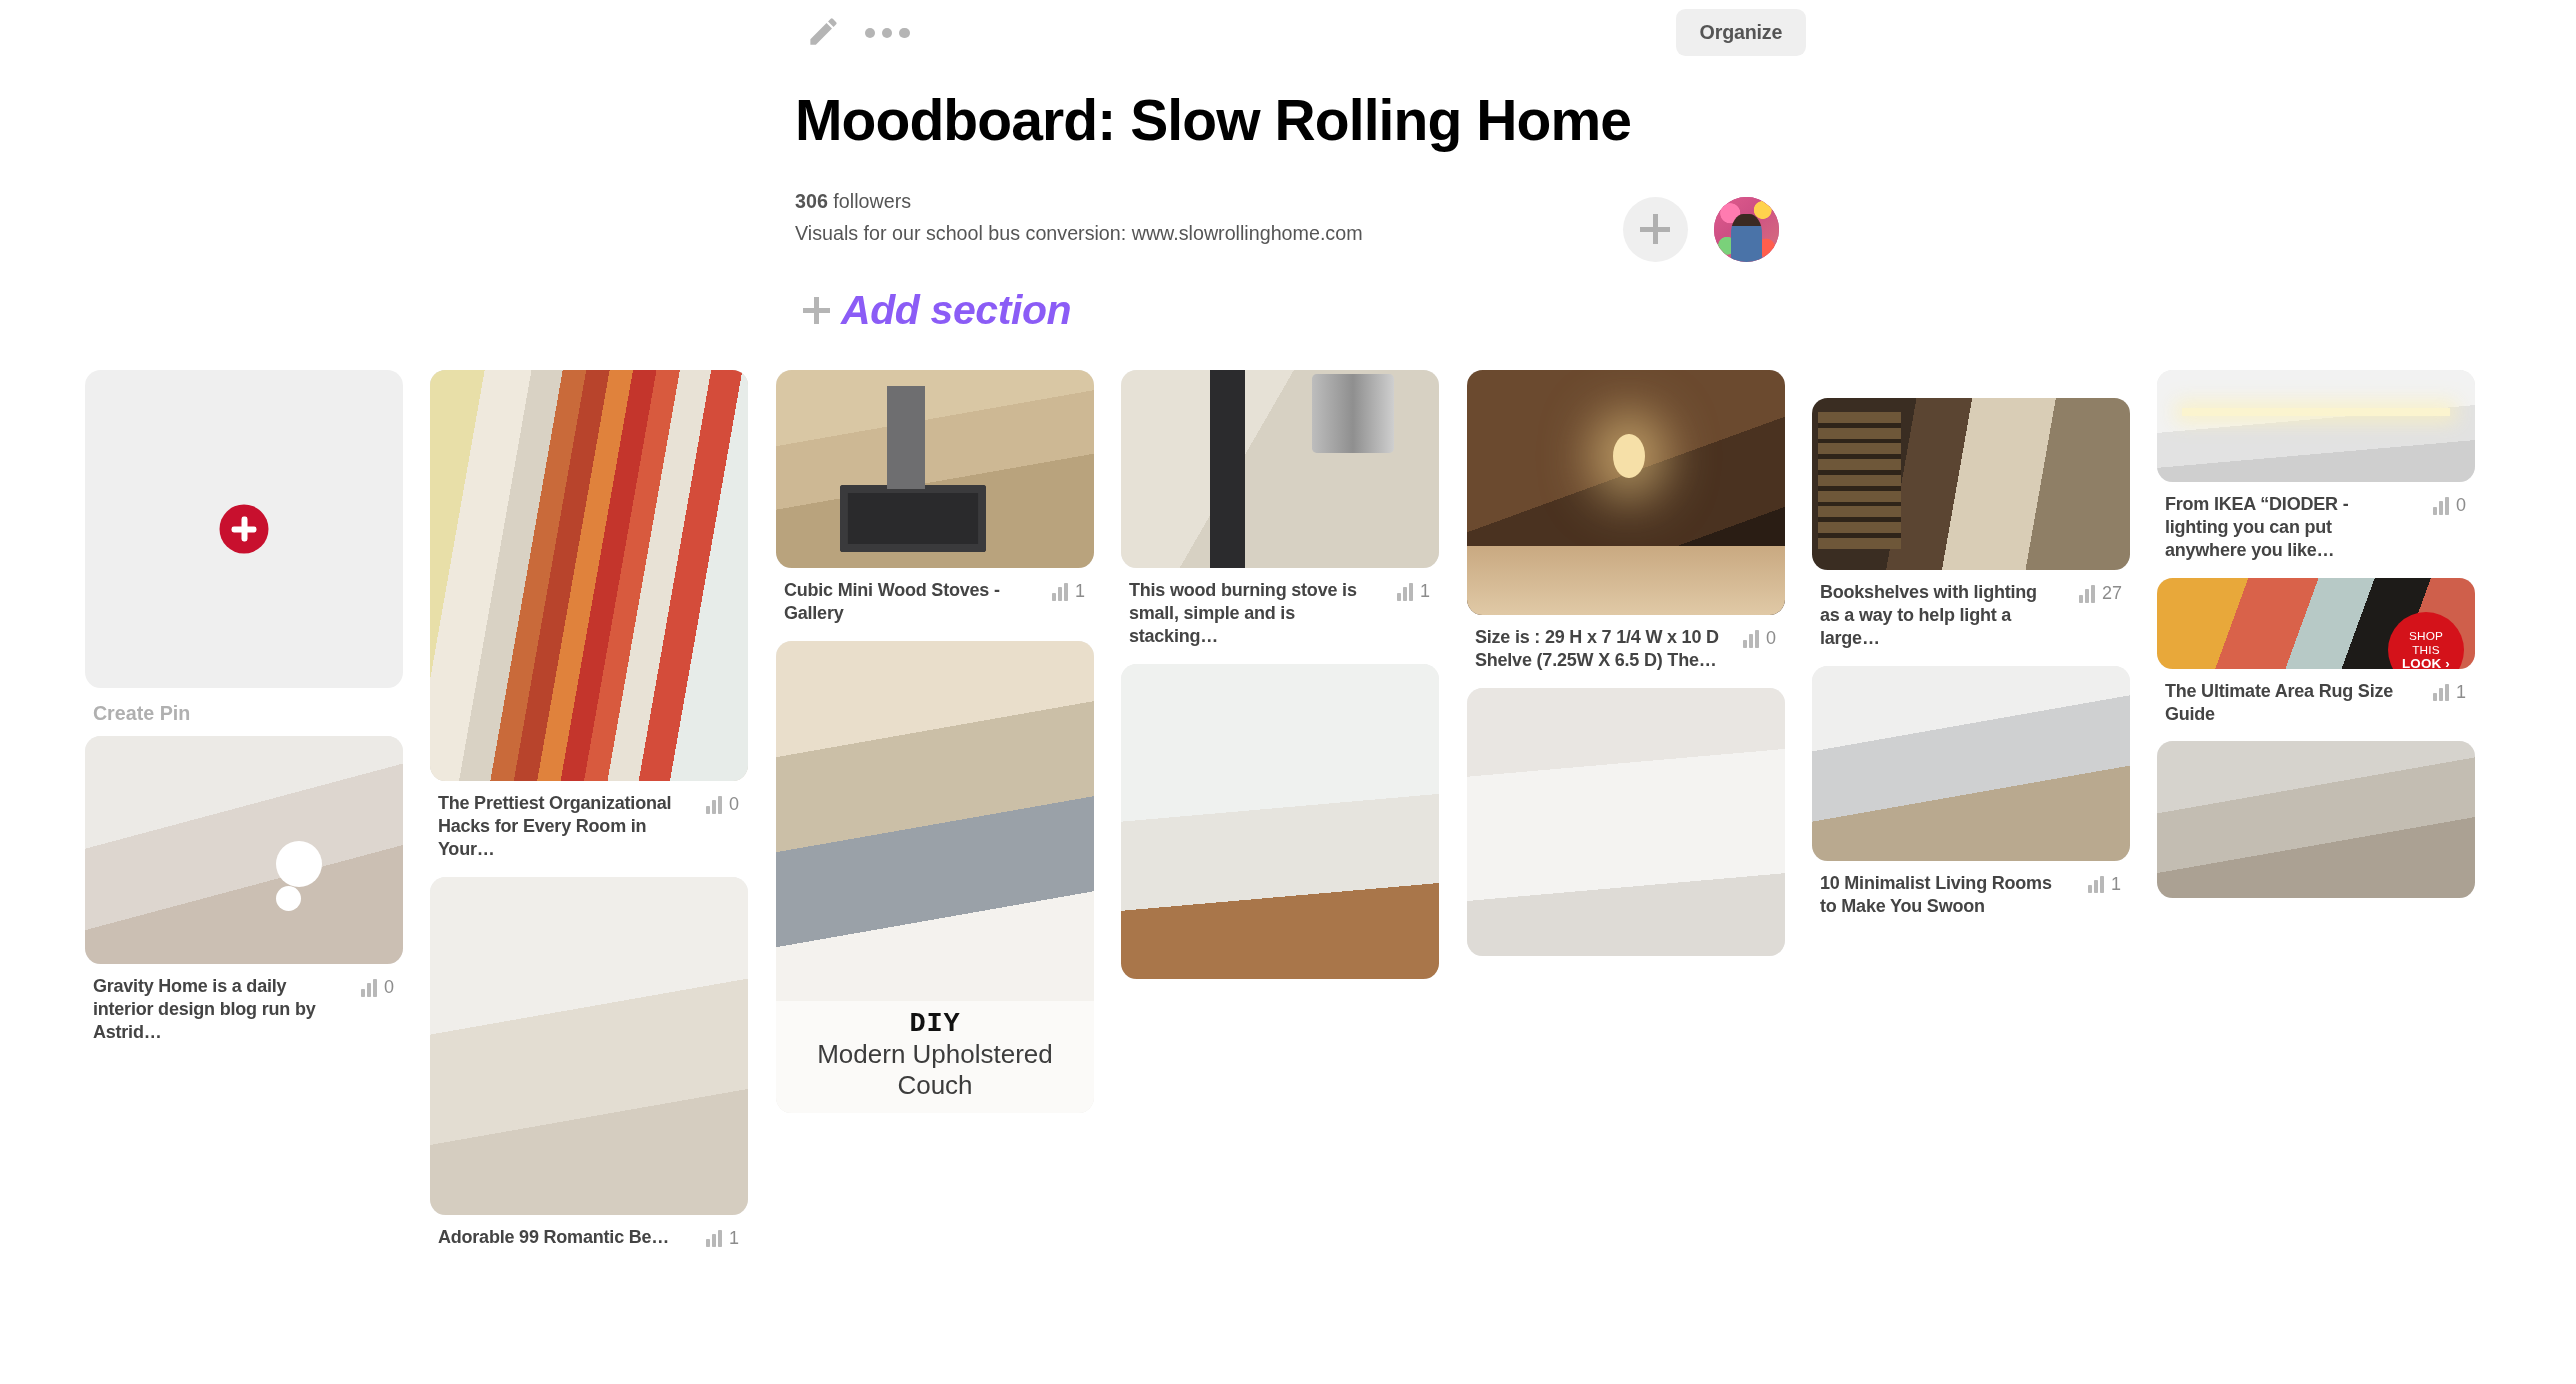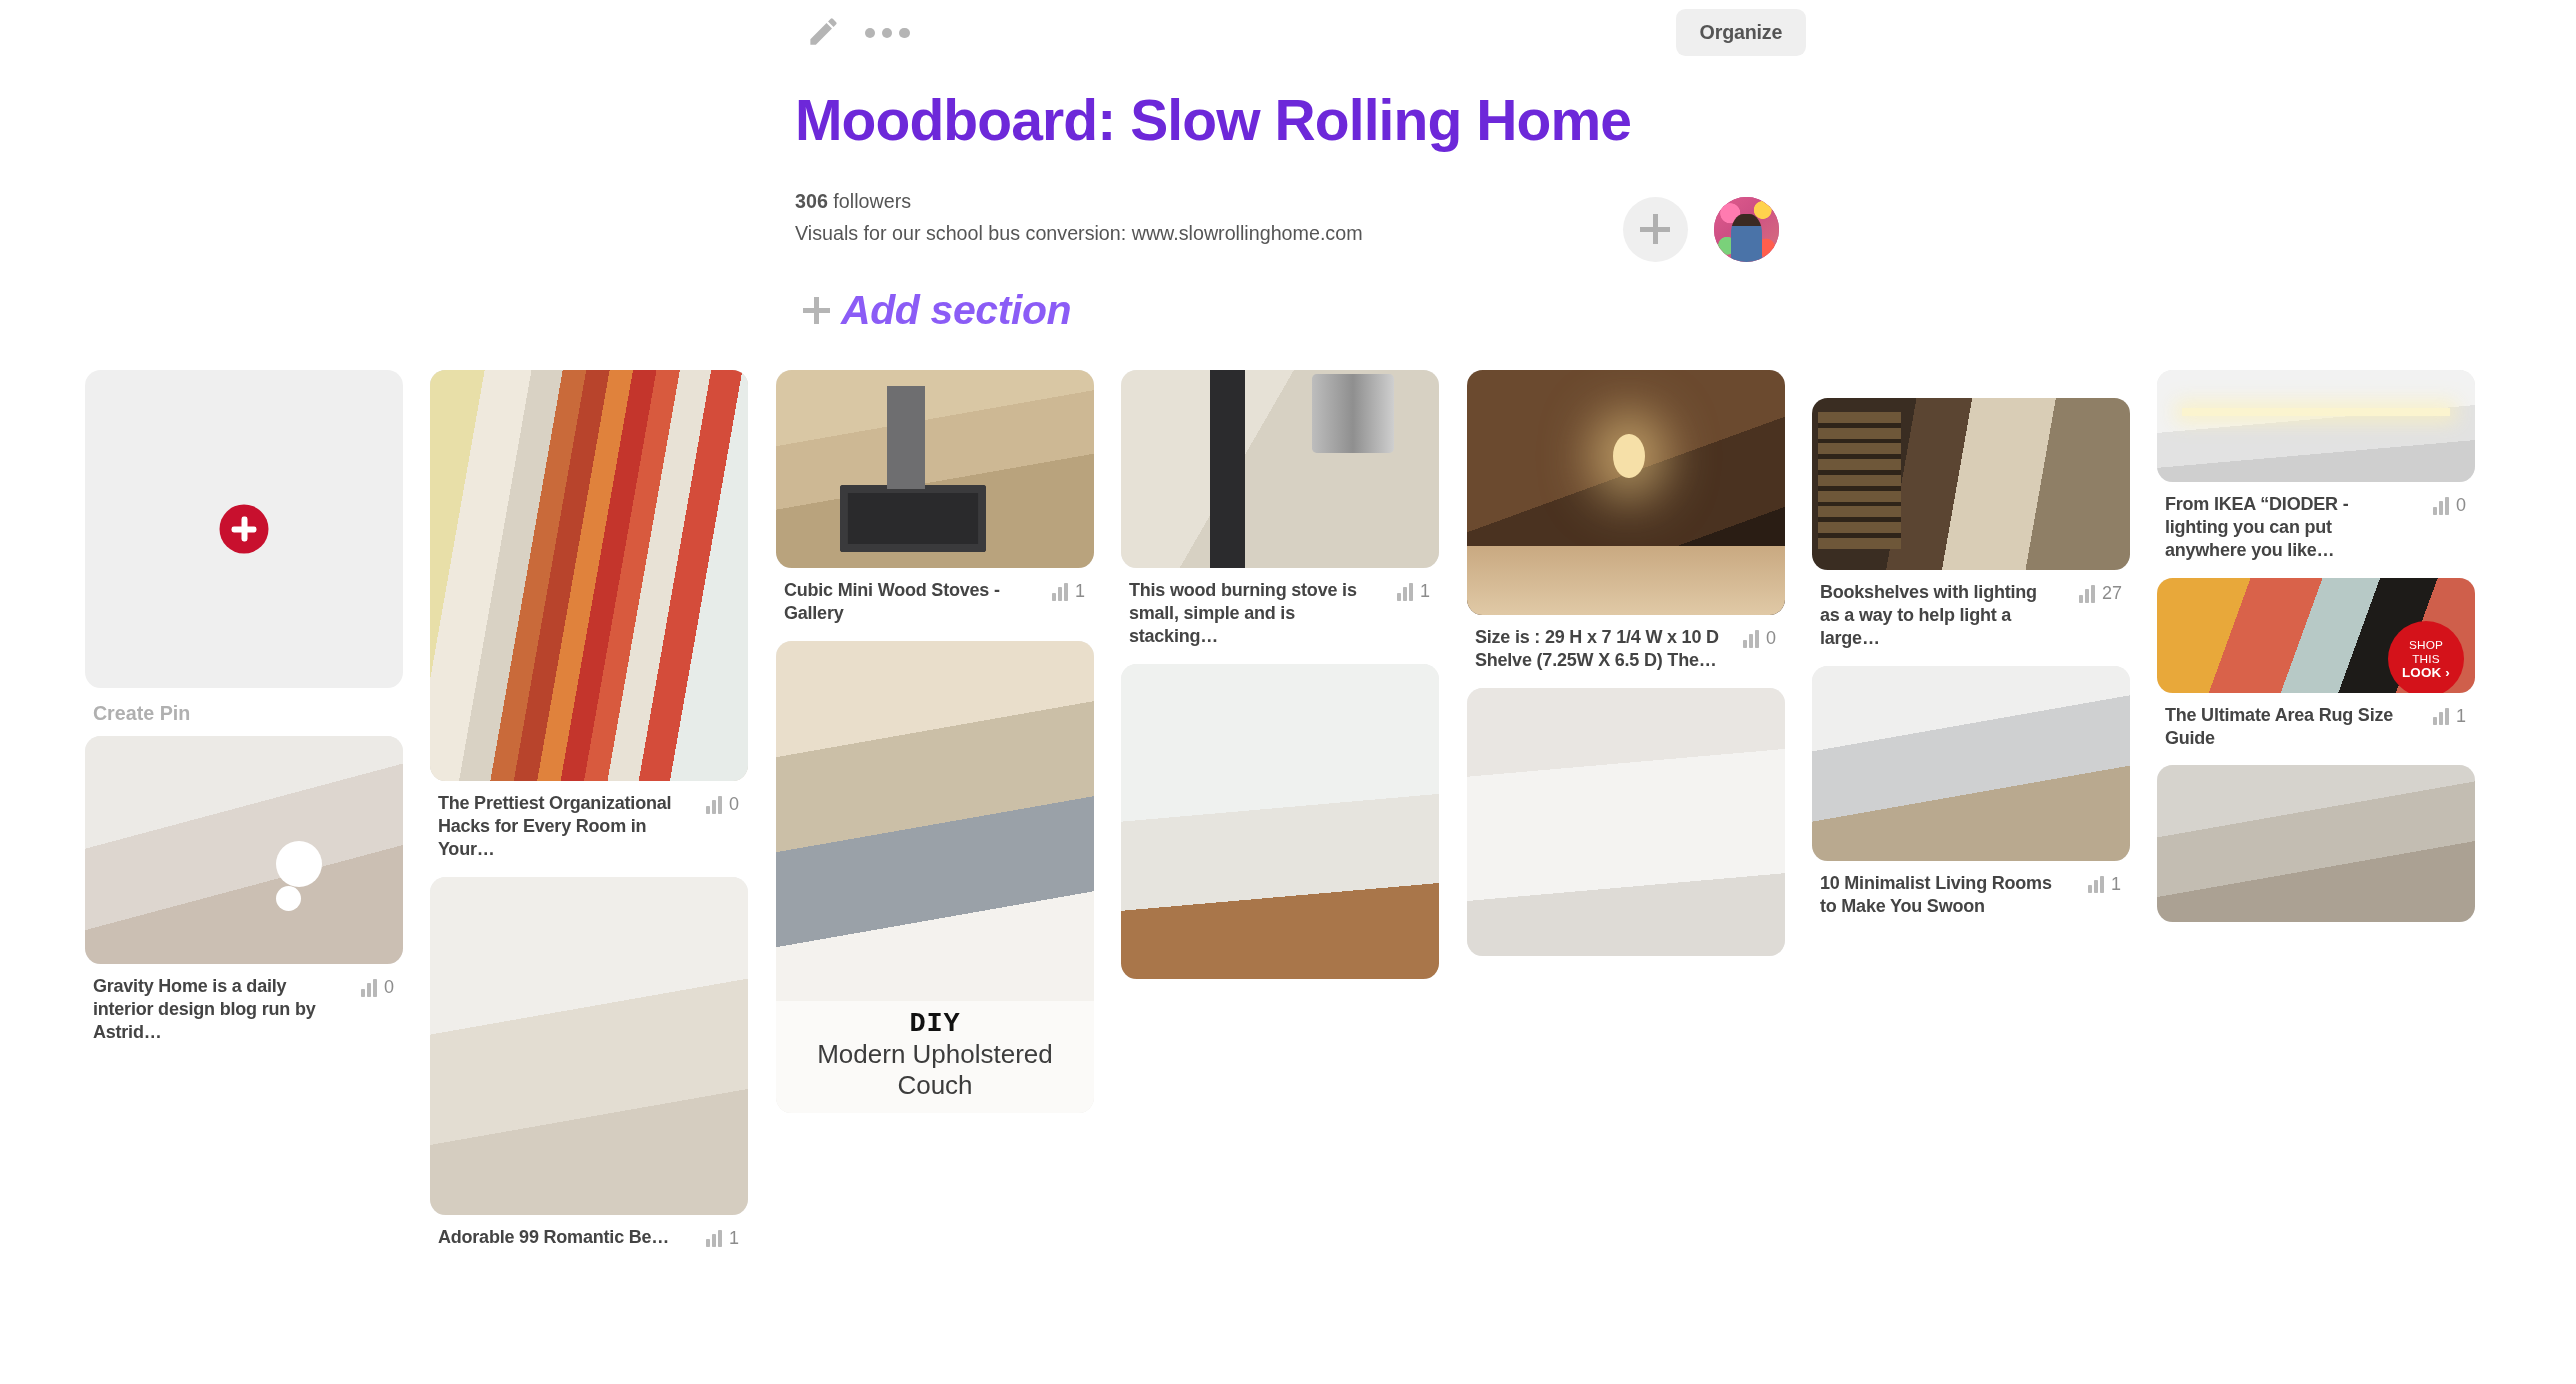--- a/index.html
+++ b/index.html
@@ -37,21 +37,21 @@
     background: #efefef; border: none; border-radius: 9.4px;
     color: #555555; font-size: 19.7px; font-weight: bold;
     font-family: "Liberation Sans", sans-serif;
     cursor: pointer; letter-spacing: -0.2px;
   }
 
   
   .header { position: absolute; left: 0; top: 0; width: 2576px; }
   .board-title {
     position: absolute; left: 795px; top: 87px;
-    font-size: 57px; font-weight: bold; color: #6d28d9;
+    font-size: 57px; font-weight: bold; color: #000000;
     letter-spacing: -0.9px; white-space: nowrap;
   }
   .meta { position: absolute; left: 795px; top: 186px; }
   .meta-line {
     font-size: 19.7px; color: #555555; line-height: 30px;
     white-space: nowrap;
   }
   .meta-line b { font-weight: bold; }
   .meta-desc {
     font-size: 19.7px; color: #555555; line-height: 30px;
@@ -441,21 +441,21 @@
             <div class="bars">
               <i></i>
               <i></i>
               <i></i>
             </div>
             <span class="stat-num">0</span>
           </div>
         </div>
       </div>
       <div class="card">
-        <div class="thumb" style="height: 115px;">
+        <div class="thumb" style="height: 91px;">
           <div class="ph p-rug"></div>
           <div class="shop-badge" style="background: rgb(212, 18, 26);">
             <span>SHOP</span>
             <span>THIS</span>
             <span class="b">LOOK ›</span>
           </div>
         </div>
         <div class="caption">
           <div class="caption-text">The Ultimate Area Rug Size Guide</div>
           <div class="stats">

